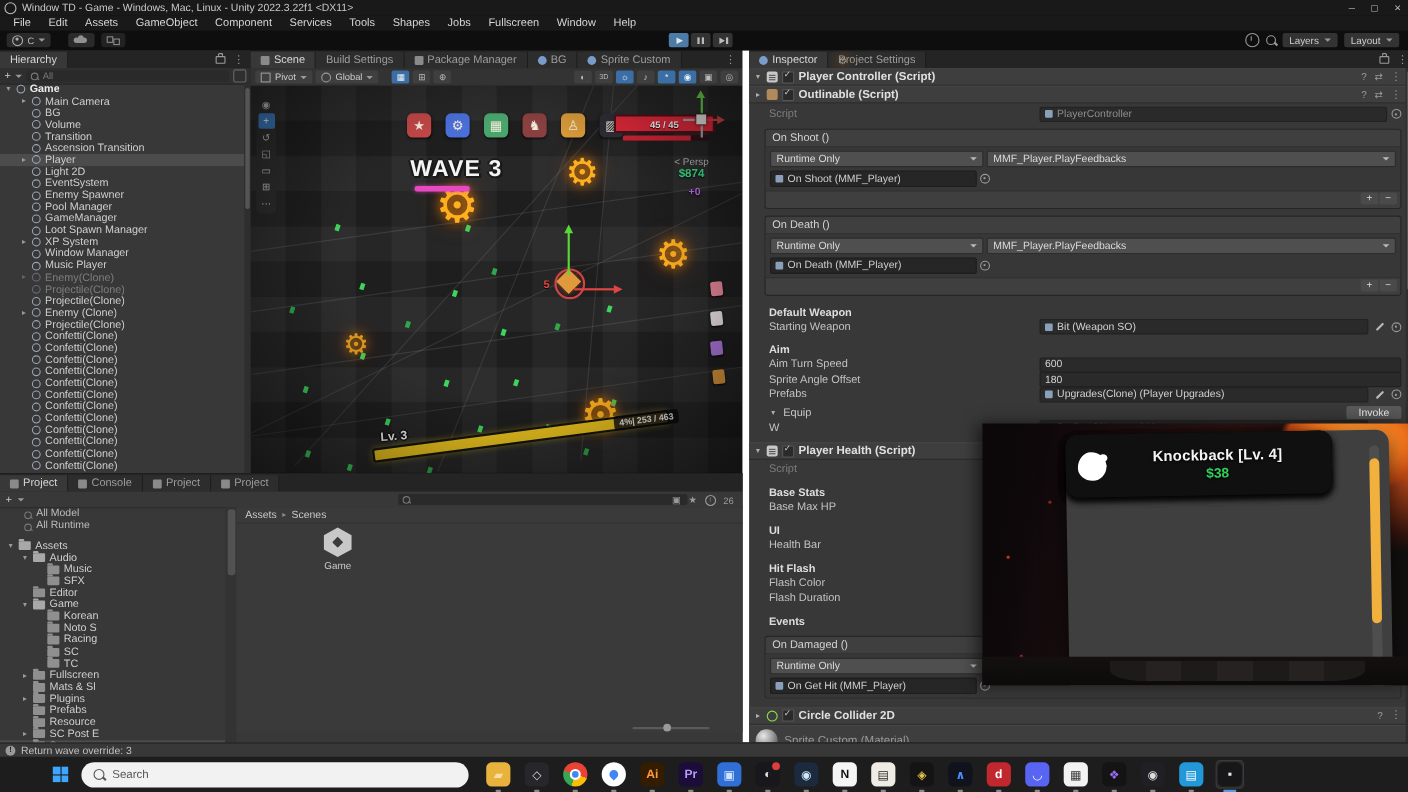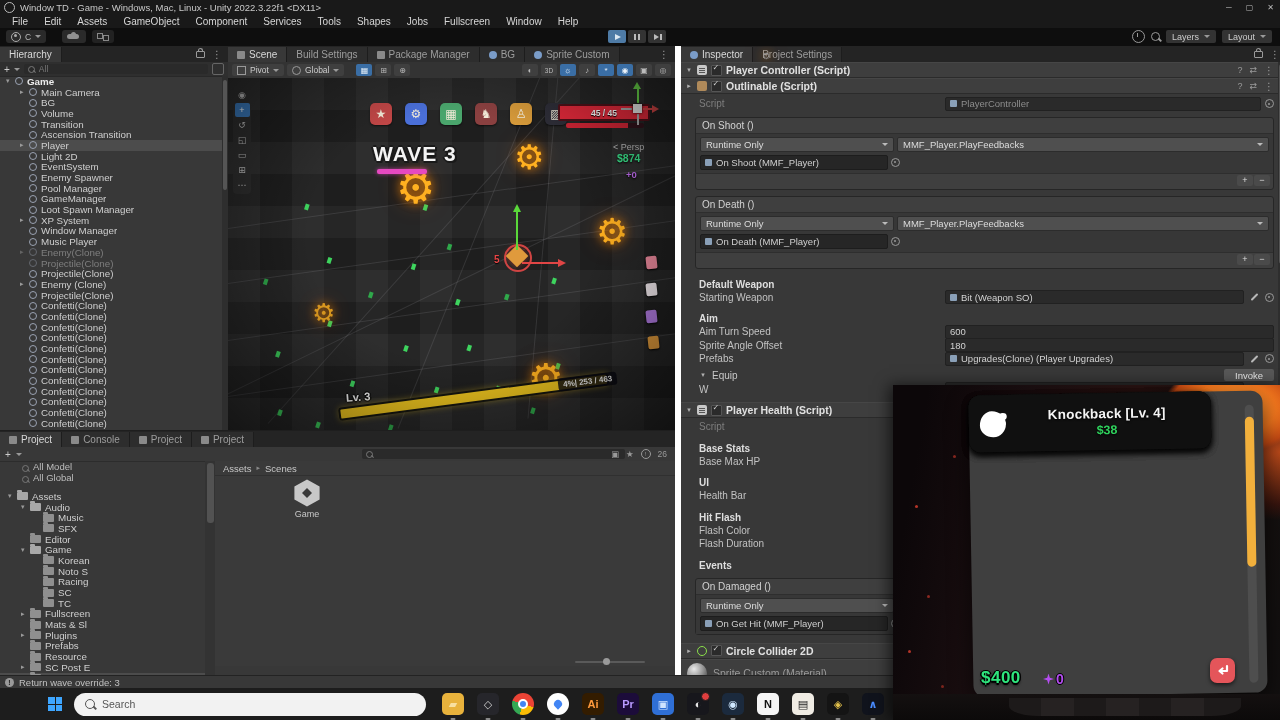--- a/index.html
+++ b/index.html
@@ -230,21 +230,21 @@
   .tb-icon{width:22px;height:22px;border-radius:5px;display:flex;align-items:center;justify-content:center;font-size:11px;font-weight:bold;}
   .tb-icon[data-icon="chrome"]{border-radius:50%;background:conic-gradient(#ea4335 0 30%,#fbbc05 30% 55%,#34a853 55% 80%,#ea4335 80% 100%);position:relative;}
   .tb-icon[data-icon="chrome"]::after{content:"";position:absolute;left:6px;top:6px;width:10px;height:10px;border-radius:50%;background:#4285f4;border:2px solid #fff;box-sizing:border-box;}
   .tb-icon[data-icon="google-maps"]{border-radius:50%;}
   .tb-icon[data-icon="google-maps"]::after{content:"";width:8px;height:8px;border-radius:50% 50% 50% 0;background:#4285f4;transform:rotate(-45deg);}
   .tb-dot{position:absolute;bottom:-3px;left:50%;transform:translateX(-50%);width:5px;height:2.5px;border-radius:2px;background:#8a8a8a;}
   .tb-slot.active .tb-dot{width:12px;background:#5a9be0;}
   .tb-slot.badge::after{content:"";position:absolute;right:1px;top:1px;width:7px;height:7px;border-radius:50%;background:#e03e3e;border:1.5px solid #1d1d1d;}
 
   
-  #overlay{left:893px;top:385px;width:387px;height:335px;z-index:50;overflow:hidden;
+  #overlay{left:893px;top:385px;width:387px;height:238px;z-index:50;overflow:hidden;
     background:
       radial-gradient(95px 60px at 88% 7%, #ffa437 0%, #f3761d 45%, #c44913 68%, rgba(60,18,10,0) 75%),
       radial-gradient(150px 95px at 100% 20%, rgba(226,87,28,.8) 0%, rgba(90,25,12,.5) 55%, transparent 72%),
       linear-gradient(100deg, #0c0709 8%, #1a0e10 30%, #271211 55%, #16100f 80%, #121010 100%);
     box-shadow:-4px 0 14px rgba(0,0,0,.6);}
   .ovl-specks{position:absolute;left:0;top:0;width:3px;height:3px;border-radius:50%;
     box-shadow:22px 120px #b33428,34px 210px #8a2820,15px 265px #b33428,48px 300px #7a241c,60px 70px #8a2820;}
   .u-panel{position:absolute;left:78px;top:8px;width:294px;height:302px;background:#3f3f3f;border-radius:12px;transform:rotate(-1deg);box-shadow:0 8px 22px rgba(0,0,0,.65);}
   .u-track{position:absolute;right:9px;top:14px;width:9px;height:278px;background:#4e4e4e;border-radius:5px;}
   .u-thumb{position:absolute;right:9px;top:26px;width:9px;height:150px;background:#f2b03c;border-radius:5px;}
@@ -972,21 +972,21 @@
     <div class="leftpane">
       <div>
 
           <div class="fav-row">
             <span class="mag2"></span>
             <span>All Model</span>
           </div>
 
           <div class="fav-row">
             <span class="mag2"></span>
-            <span>All Global</span>
+            <span>All Runtime</span>
           </div>
         </div>
       <div style="height:8px;"></div>
       <div>
 
           <div class="tree-row" style="--ind: 0;">
             <span class="t-arrow">▾</span>
             <span class="folder open"></span>
             <span class="lbl">Assets</span>
           </div>

